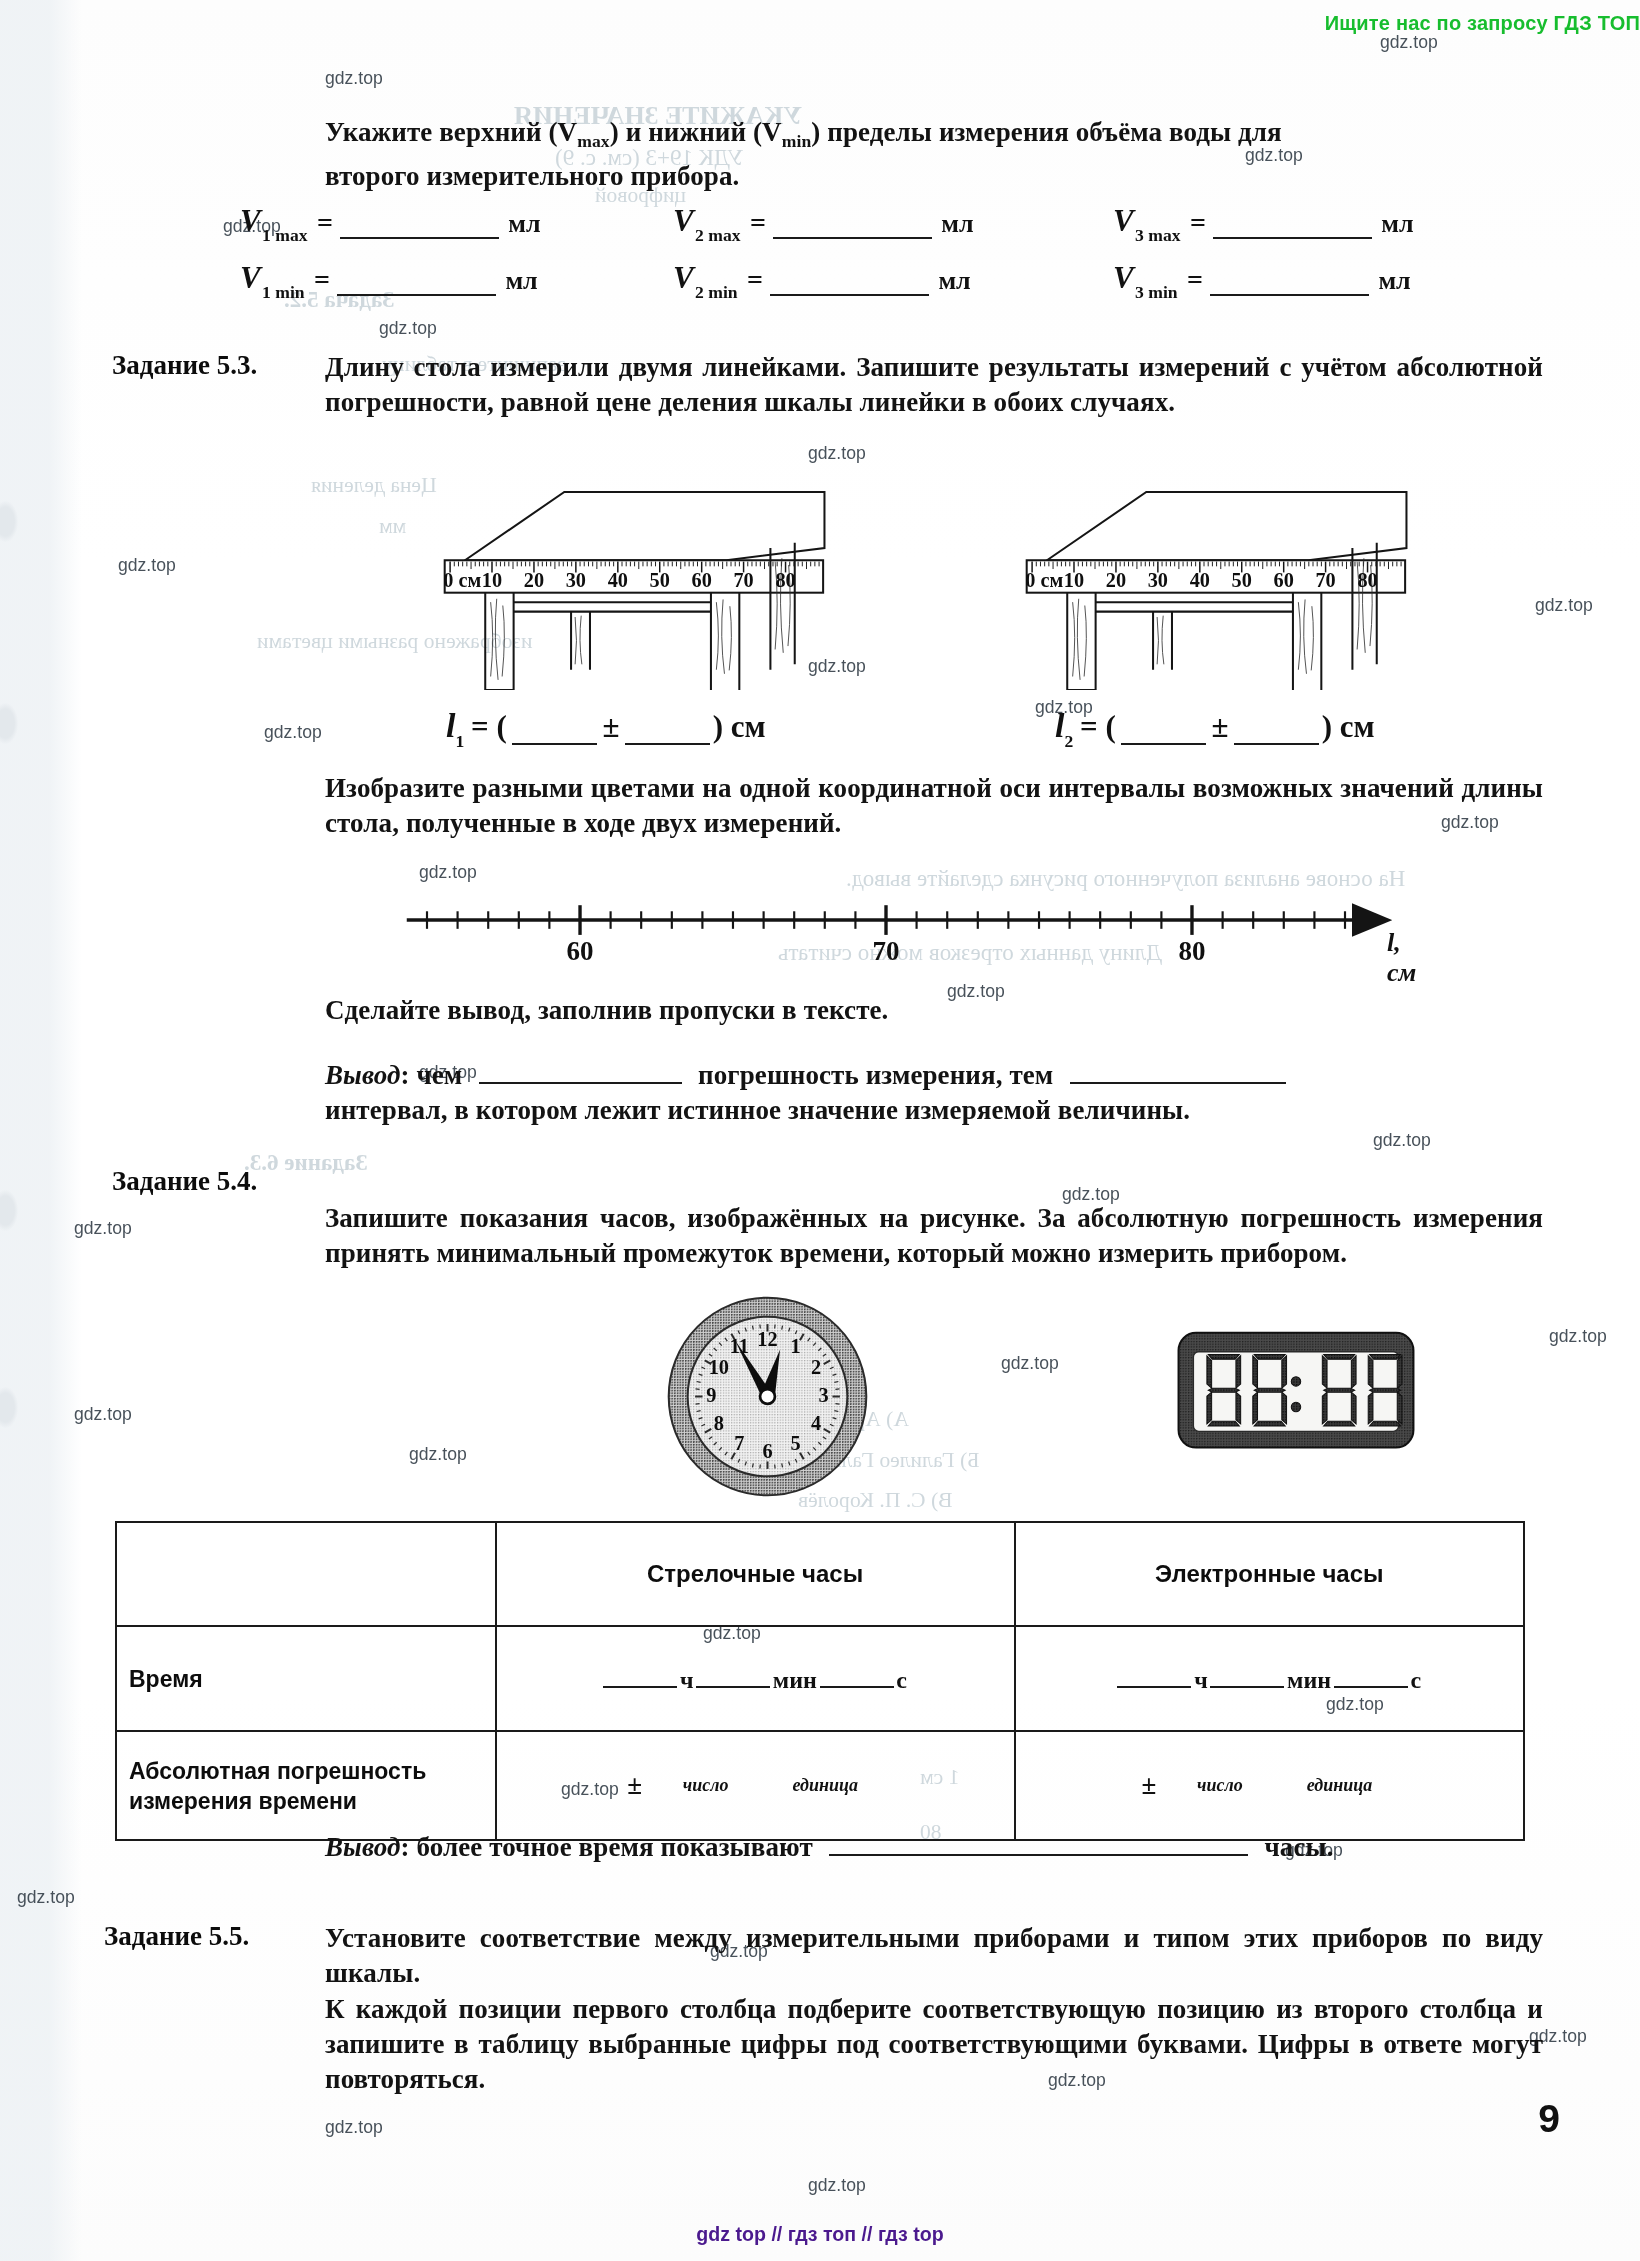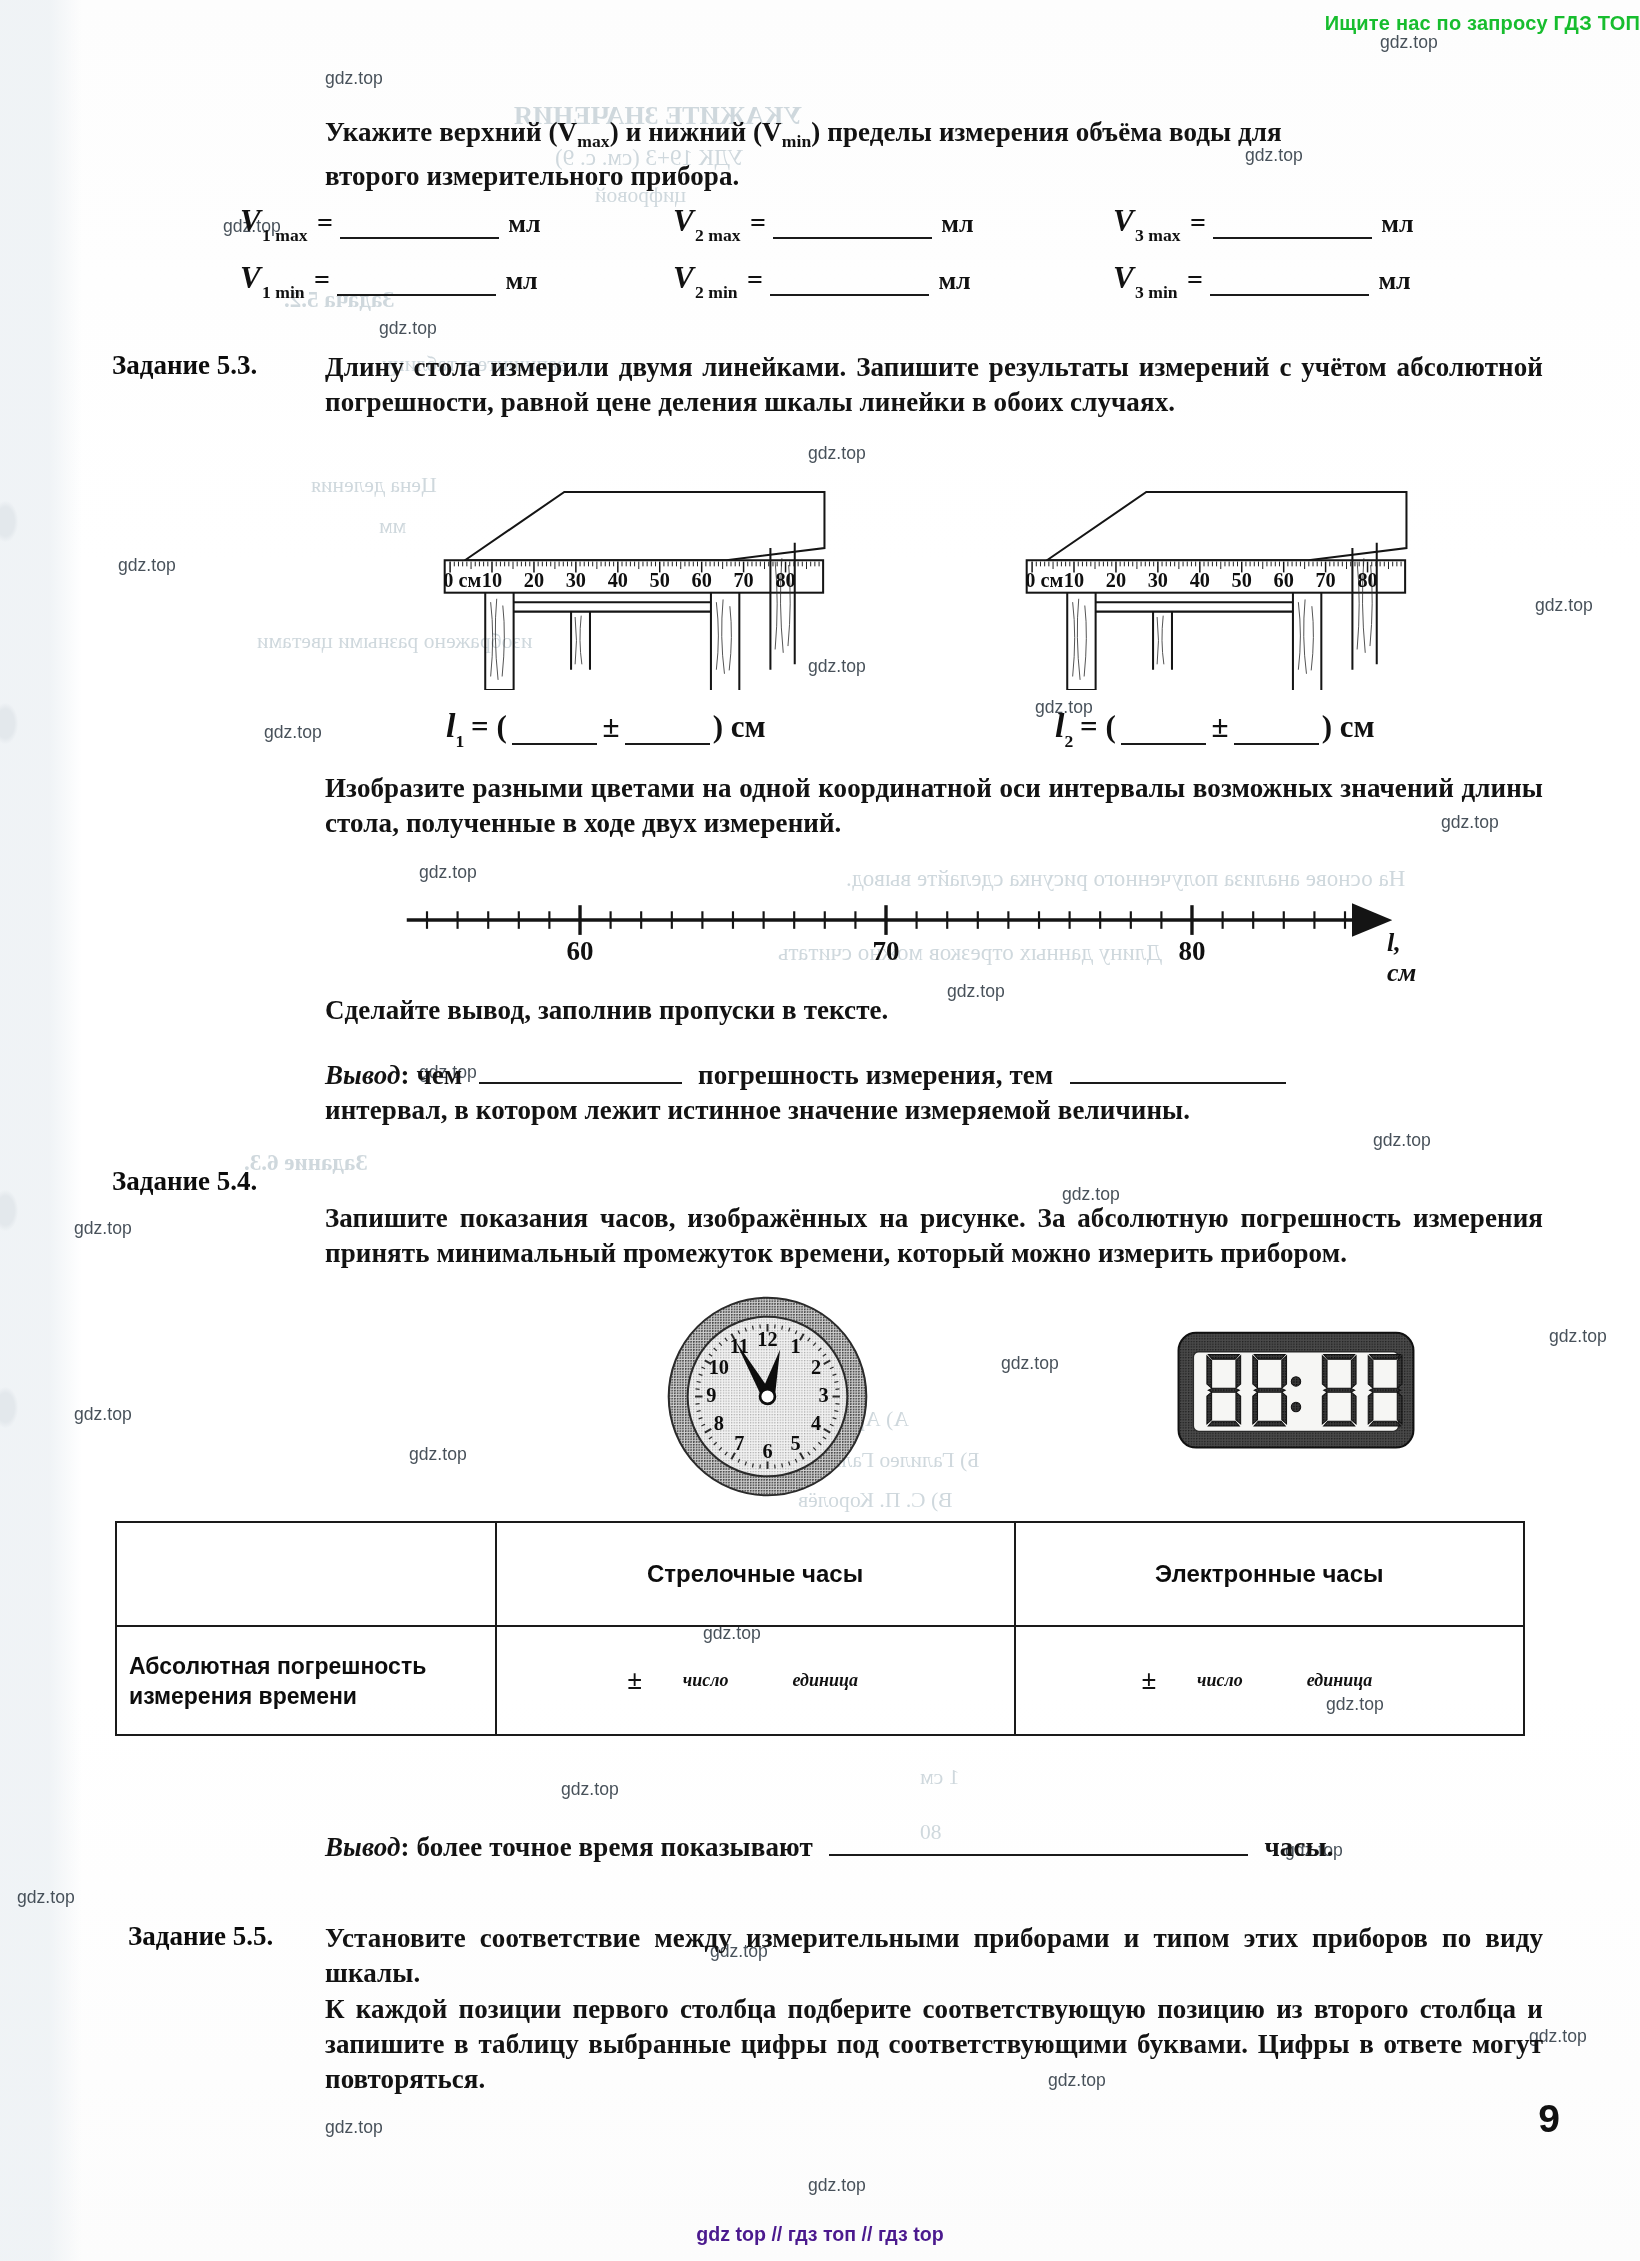--- a/index.html
+++ b/index.html
@@ -753,20 +753,39 @@
   </div>
 
   <table class="tt" style="left:115px;top:1521px;width:1410px;">
     <tbody>
         <tr>
       <td style="width:379px;height:100px;"></td>
       <td class="th-txt" style="width:521px;">Стрелочные часы</td>
       <td class="th-txt" style="width:511px;">Электронные часы</td>
     </tr>
     <tr>
+      <td class="rh-txt" style="height:101px;">Время</td>
+      <td class="cell-center">
+        <span class="ul" style="width:74px;height:23px;"></span>
+        <span class="tm">ч</span>
+        <span class="ul" style="width:74px;height:23px;"></span>
+        <span class="tm">мин</span>
+        <span class="ul" style="width:74px;height:23px;"></span>
+        <span class="tm">с</span>
+      </td>
+      <td class="cell-center">
+        <span class="ul" style="width:74px;height:23px;"></span>
+        <span class="tm">ч</span>
+        <span class="ul" style="width:74px;height:23px;"></span>
+        <span class="tm">мин</span>
+        <span class="ul" style="width:74px;height:23px;"></span>
+        <span class="tm">с</span>
+      </td>
+    </tr>
+    <tr>
       <td class="rh-txt" style="height:105px;">Абсолютная погрешность измерения времени</td>
       <td class="cell-center">
         <span class="plusminus">±</span>
         <span class="frac" style="width:108px;">
           <span class="bar"></span>
           <span class="den">число</span>
         </span>
         <span class="frac" style="width:115px;margin-left:5.4px;">
           <span class="bar"></span>
           <span class="den">единица</span>
@@ -786,18 +805,18 @@
     </tr>
   </tbody>
     </table>
 
   <div class="blk body-txt" style="left:325px;top:1826px;width:1224px;">
     <span class="italic-lead">Вывод</span><span>: более точное время показывают</span>
     <span class="ul" style="width:419px;height:28px;margin:0 9.5px;"></span>
     <span>часы.</span>
   </div>
 
-  <div class="blk task-label" style="left:128px;top:1921px;">Задание 5.5.</div>
+  <div class="blk task-label" style="left:104px;top:1921px;">Задание 5.5.</div>
   <div class="blk body-txt" style="left:325px;top:1921px;width:1218px;">Установите соответствие между измерительными приборами и типом этих приборов по виду шкалы.</div>
   <div class="blk body-txt" style="left:325px;top:1992px;width:1218px;">К каждой позиции первого столбца подберите соответствующую позицию из второго столбца и запишите в таблицу выбранные цифры под соответствующими буквами. Цифры в ответе могут повторяться.</div>
 
 </div>
 
 
 </body></html>

